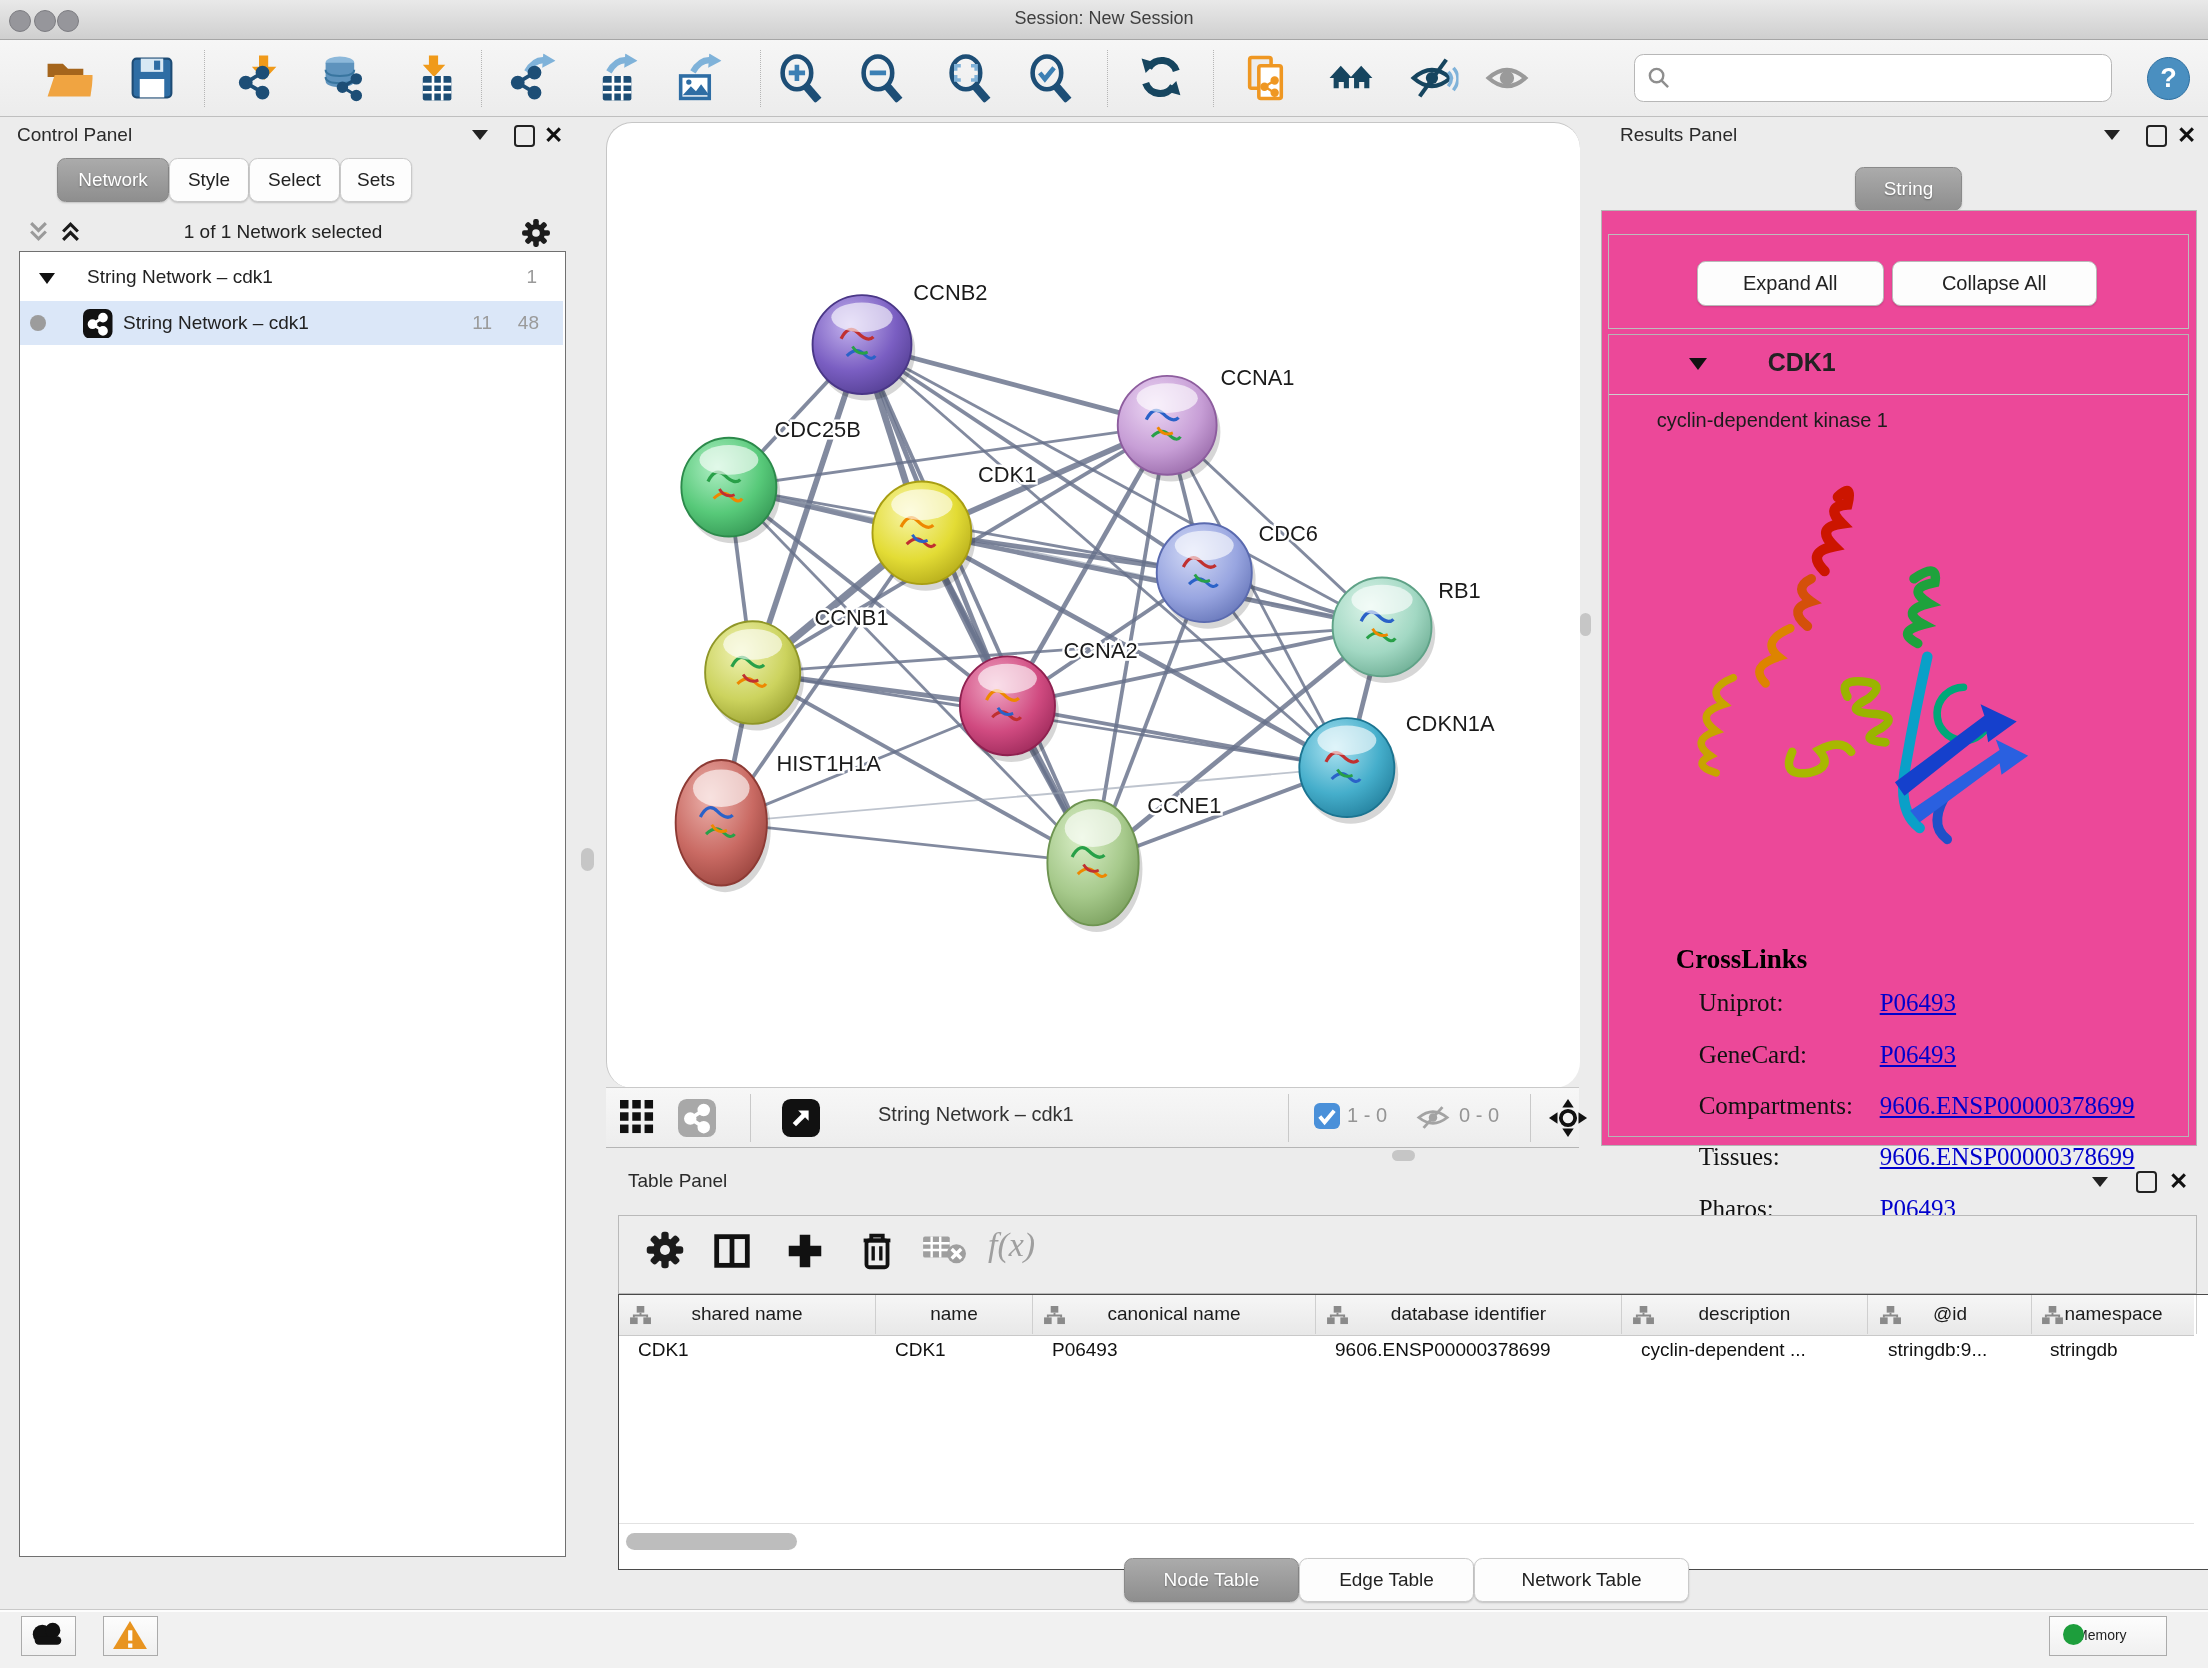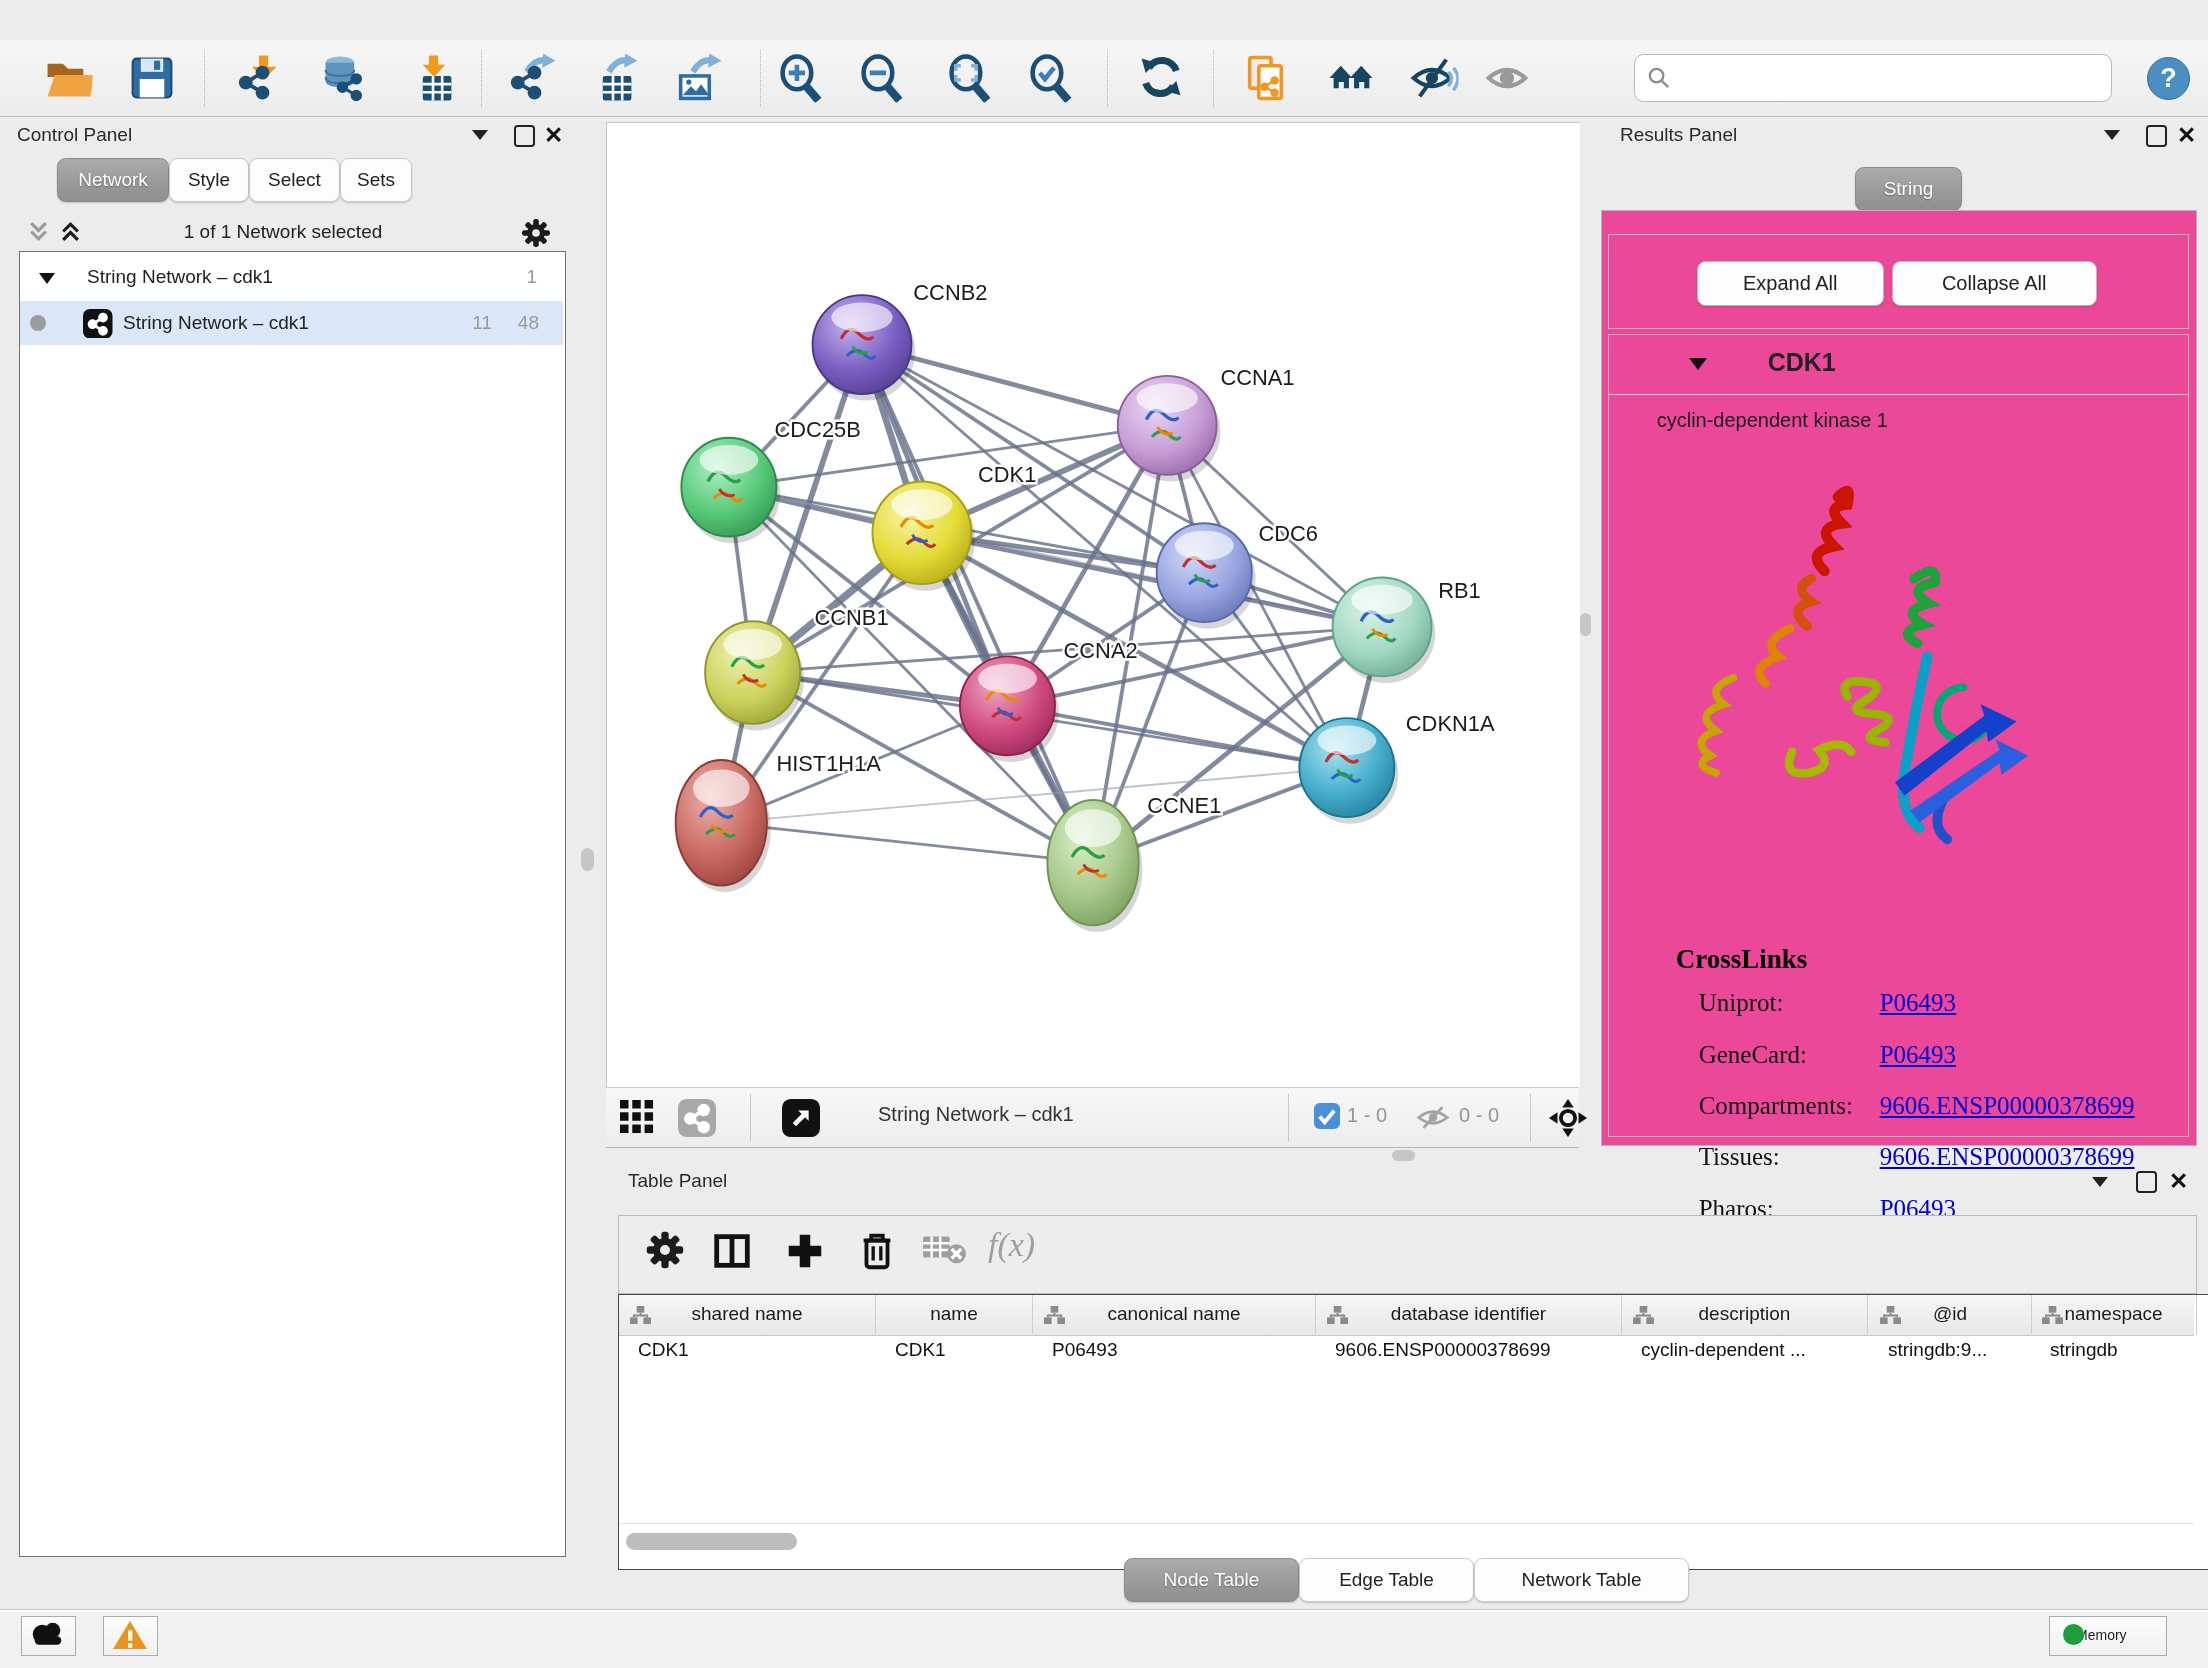--- a/index.html
+++ b/index.html
@@ -38,21 +38,21 @@
   .tab-btn.active{background:linear-gradient(#ababab,#8e8e8e);color:#fff;border-color:#8a8a8a;
     text-shadow:0 1px 1.9px rgba(0,0,0,.35);}
   
   #cp-bar{position:absolute;left:19px;top:211px;width:547px;height:40px;}
   #cp-tree{position:absolute;left:19px;top:251px;width:547px;height:1306px;background:#fff;
     border:1.9px solid #707070;box-sizing:border-box;}
   .tree-row{position:absolute;left:0;width:543px;height:44px;font-size:19px;}
   .tree-num{position:absolute;color:#9a9a9a;font-size:19px;top:10.5px;}
   
   #net-canvas{position:absolute;left:606px;top:122px;width:973px;height:965px;background:#fff;
-    border-top:1px solid #c6c6c6;border-left:1px solid #c6c6c6;}
+    border-top:1px solid #c6c6c6;border-left:1px solid #c6c6c6;border-radius:26px;}
   #net-toolbar{position:absolute;left:606px;top:1087px;width:973px;height:59px;
     background:linear-gradient(#f7f7f7,#ededed);border-top:1px solid #c9c9c9;border-bottom:1px solid #b5b5b5;}
   .nt-div{position:absolute;top:5.7px;height:48px;border-left:1px solid #c9c9c9;}
   .nt-gray{color:#959595;font-size:20px;position:absolute;top:16px;}
   .blacksq{position:absolute;width:38px;height:38px;border-radius:8.6px;background:#111;top:10.5px;}
   
   .split-pill{position:absolute;background:#c6c6c6;border-radius:6.7px;}
   
   #rp-box{position:absolute;left:1601px;top:210px;width:596px;height:936px;background:#ec4899;
     border:1.9px solid #b5b5b5;box-sizing:border-box;}
@@ -90,20 +90,26 @@
   #memory-btn{position:absolute;left:2049px;top:5.7px;width:118px;height:40px;background:linear-gradient(#fdfdfd,#f0f0f0);
     border:1.9px solid #ababab;box-sizing:border-box;font-size:14px;line-height:36px;text-align:center;padding-right:13.3px;}
   #memory-dot{position:absolute;left:13.3px;top:7.6px;width:21px;height:21px;border-radius:50%;background:#1d9e3c;}
   svg text{font-family:"Liberation Sans",sans-serif;}
 </style>
 </head>
 <body>
 
 <div id="app">
 
+  <div id="titlebar">
+    <div class="tlight" style="left:8.6px"></div>
+    <div class="tlight" style="left:34px"></div>
+    <div class="tlight" style="left:57px"></div>
+    <div id="win-title">Session: New Session</div>
+  </div>
 
   <div id="toolbar">
     <div id="search-box">
       <svg width="25" height="25" viewBox="0 0 26 26">
         <circle cx="11" cy="11" r="7" fill="none" stroke="#8e8e8e" stroke-width="2.5"></circle>
         <path d="M16 16 L23 23" stroke="#8e8e8e" stroke-width="2.5"></path>
       </svg>
       <input id="search-input" placeholder="" style="">
     </div>
     <div id="help-btn">?</div>

